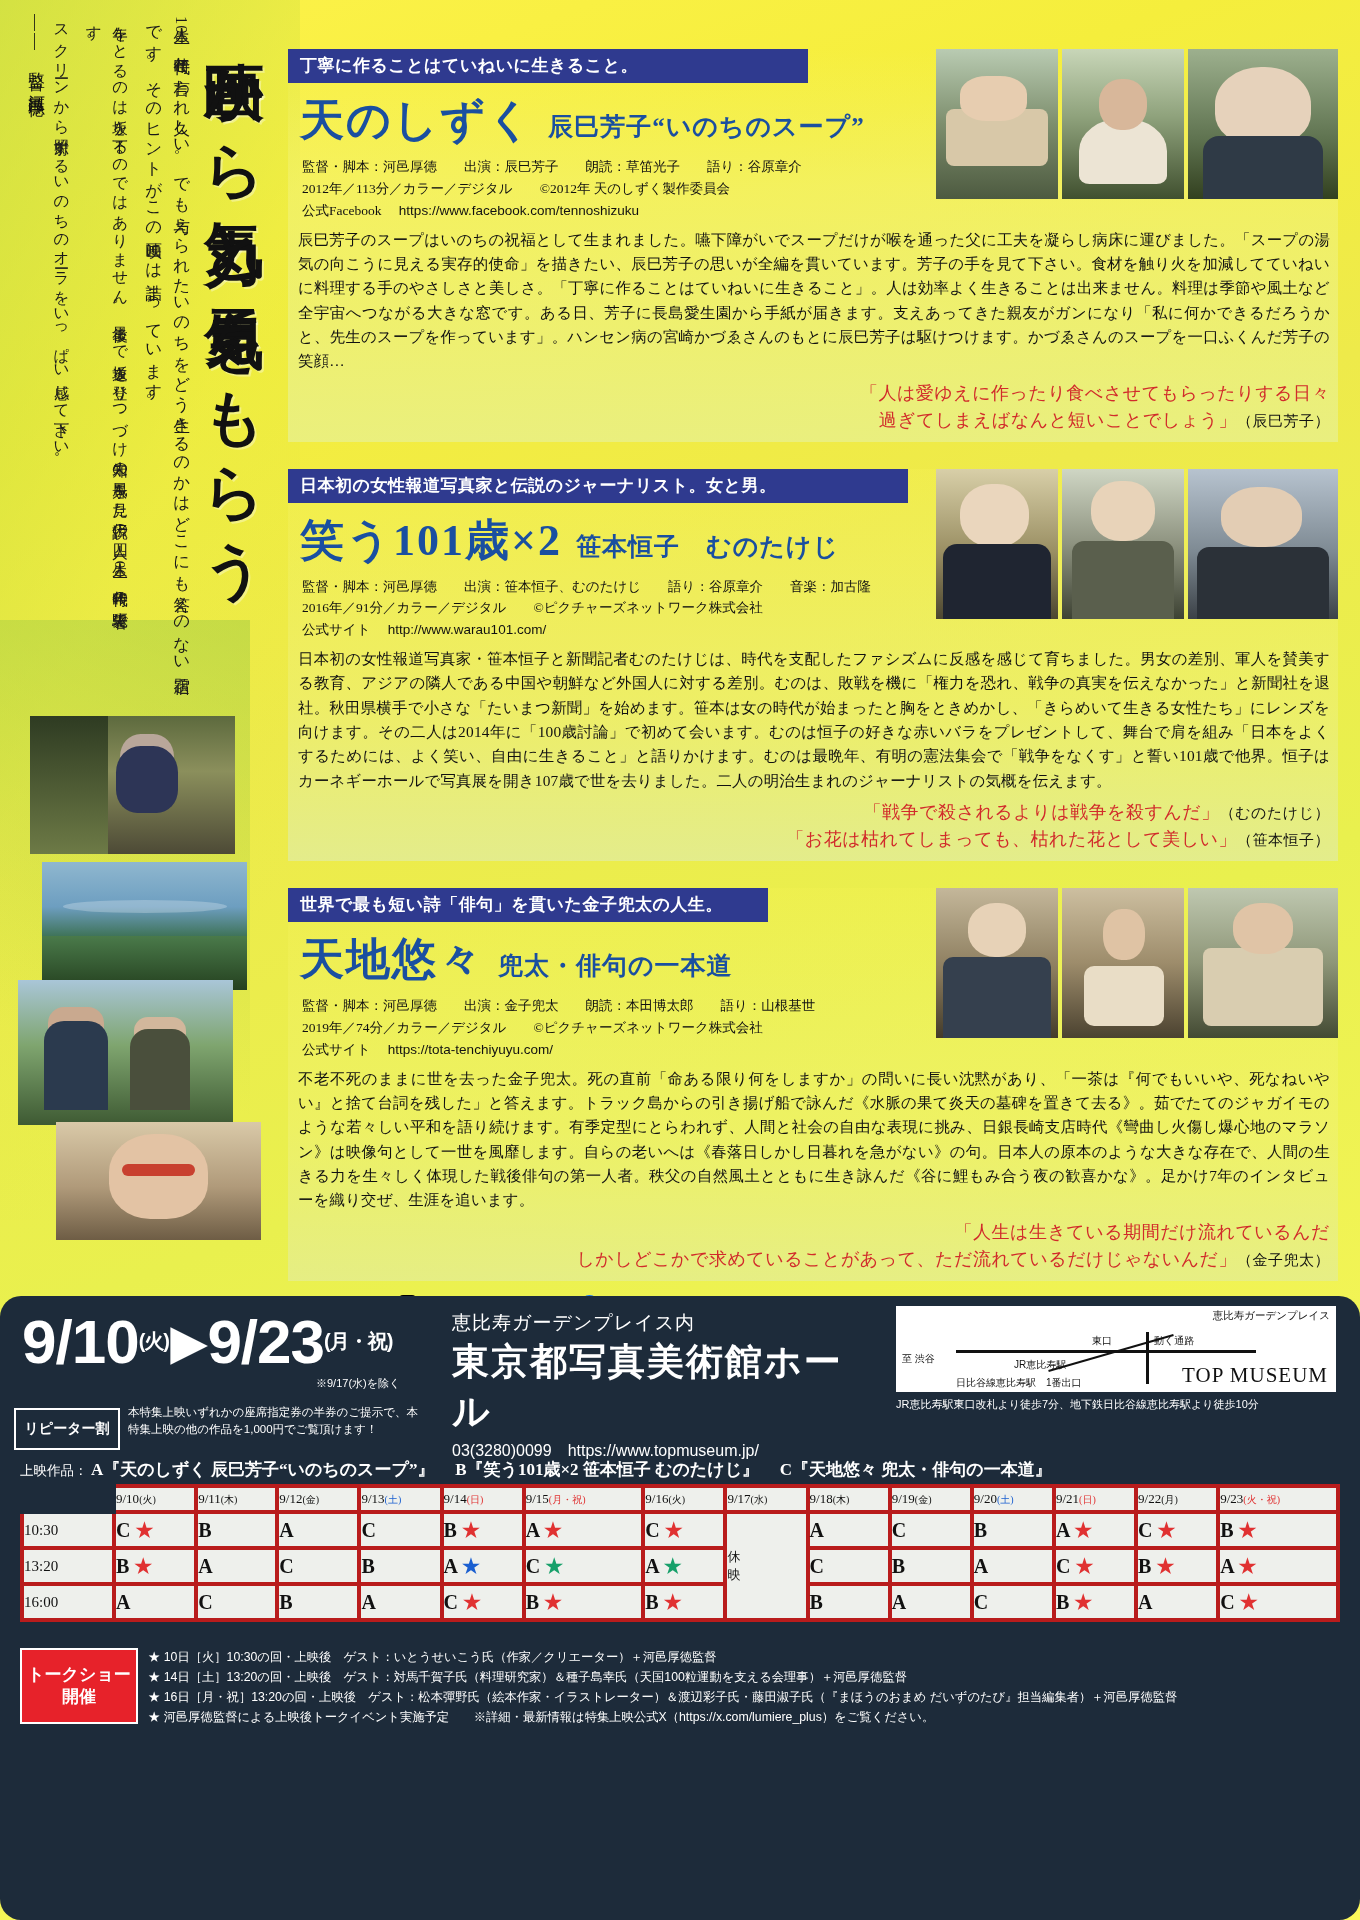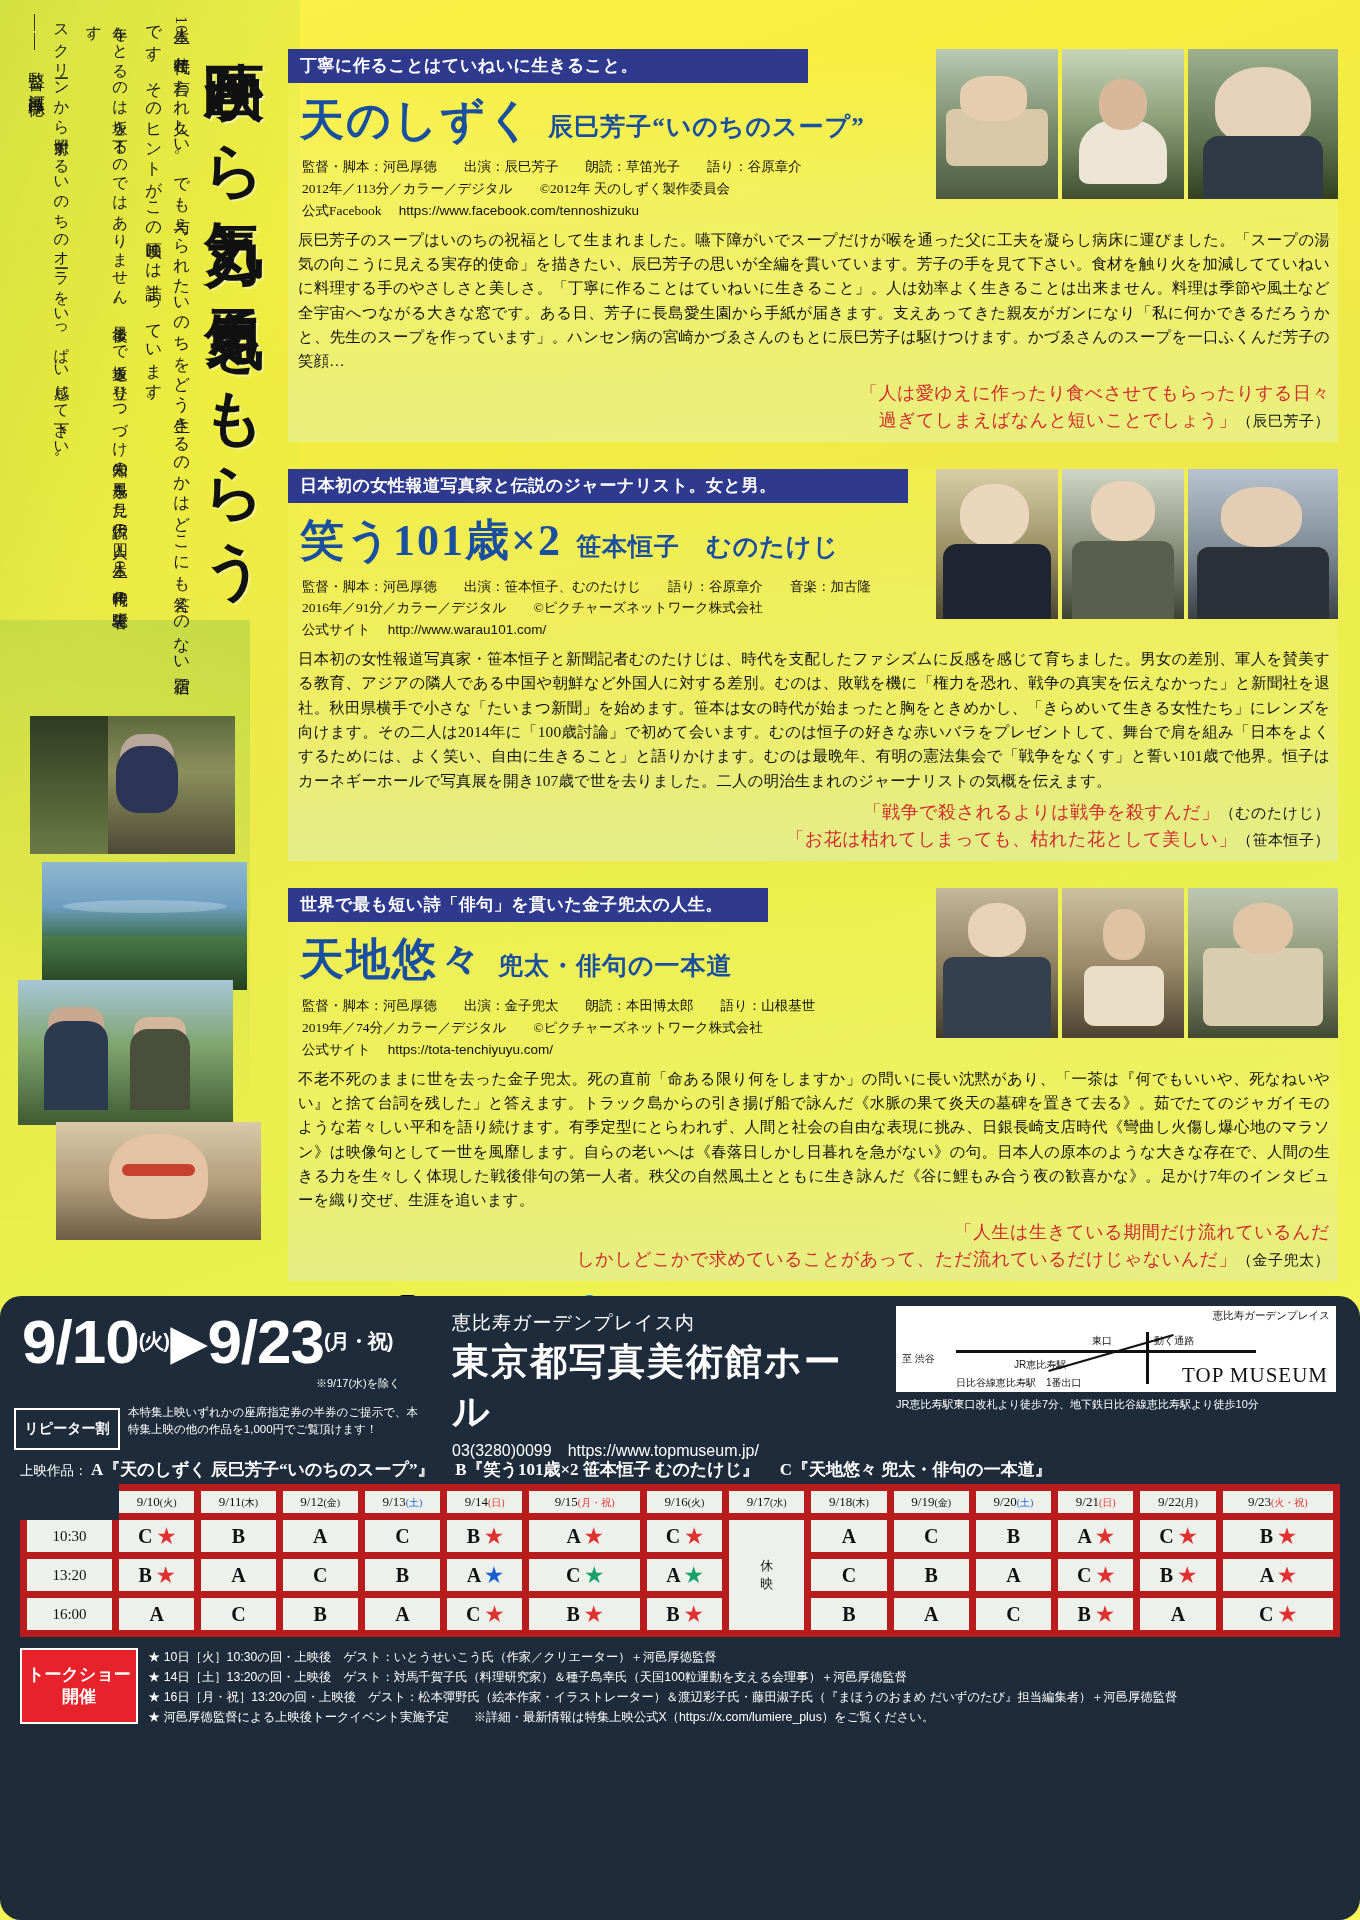--- a/index.html
+++ b/index.html
@@ -251,24 +251,24 @@
 
   
   .films-legend {
     position:absolute; left:20px; top:162px; font-size:13.5px; color:#fff;
     font-family:"Liberation Serif", serif;
   }
   .films-legend b { font-size:17px; }
 
   .sched { position:absolute; left:20px; top:188px; width:1320px; border-collapse:collapse; }
   .sched td, .sched th {
-    border:7px solid #b91c1c;
+    border:4px solid #b91c1c;
     background:#eef0ec;
     color:#111;
-    text-align:center;
+    text-align:left;
     font-family:"Liberation Serif", serif;
   }
   .sched th { font-size:13px; padding:3px 0; font-weight:normal; }
   .sched td { font-size:20px; font-weight:bold; padding:4px 0; height:30px;}
   .sched .timecol { font-size:15px; font-weight:normal; width:92px; }
   .sched .hdrblank { background:#1d2b3a; border-color:#1d2b3a; }
   .sched .kyuei { font-size:13px; font-weight:normal; line-height:1.35; }
   .star-r { color:#e03131; }
   .star-b { color:#1a5fd0; }
   .star-g { color:#17a06a; }

